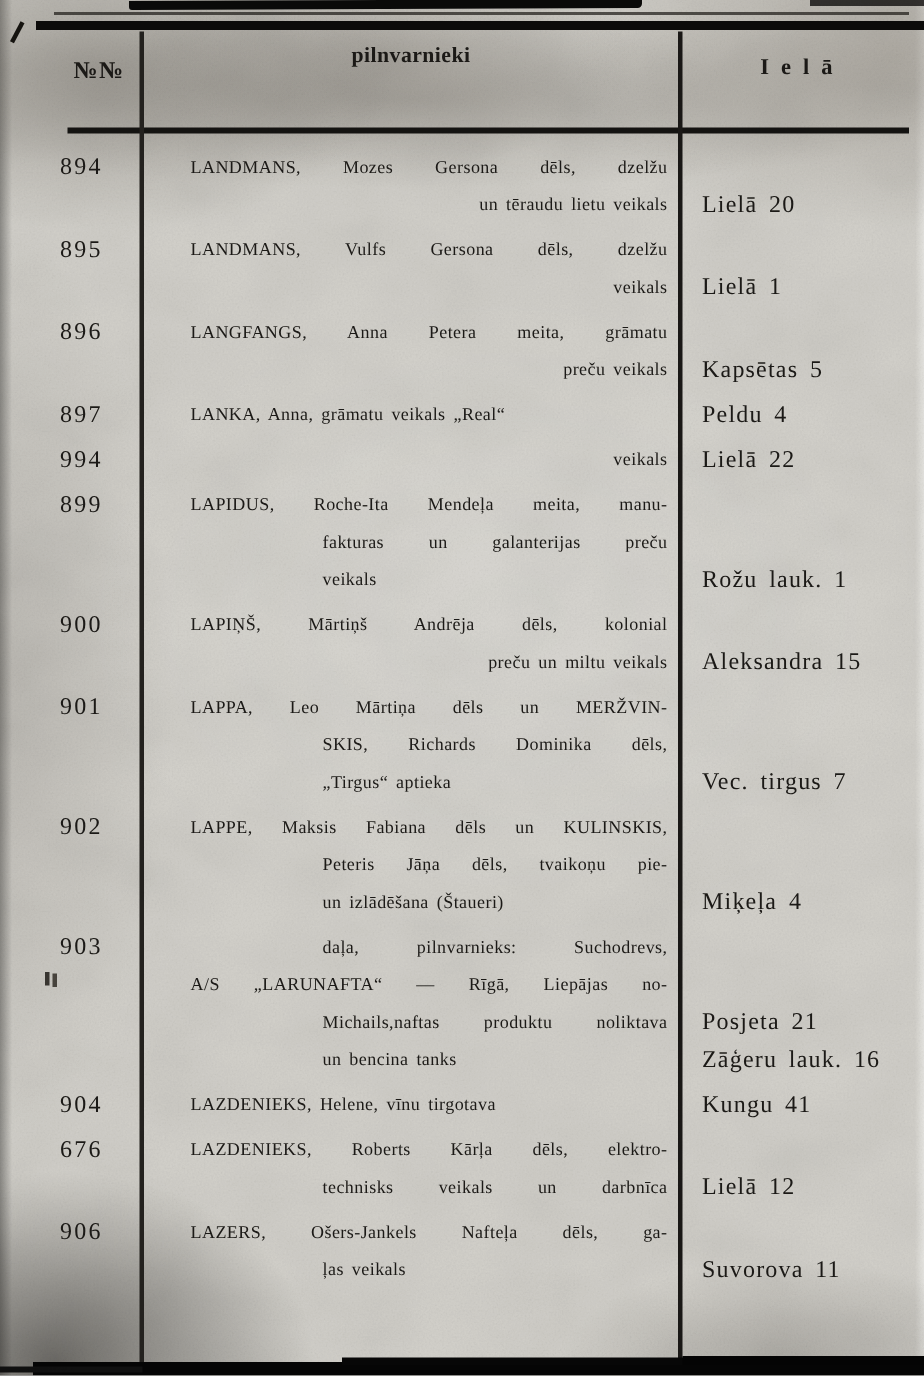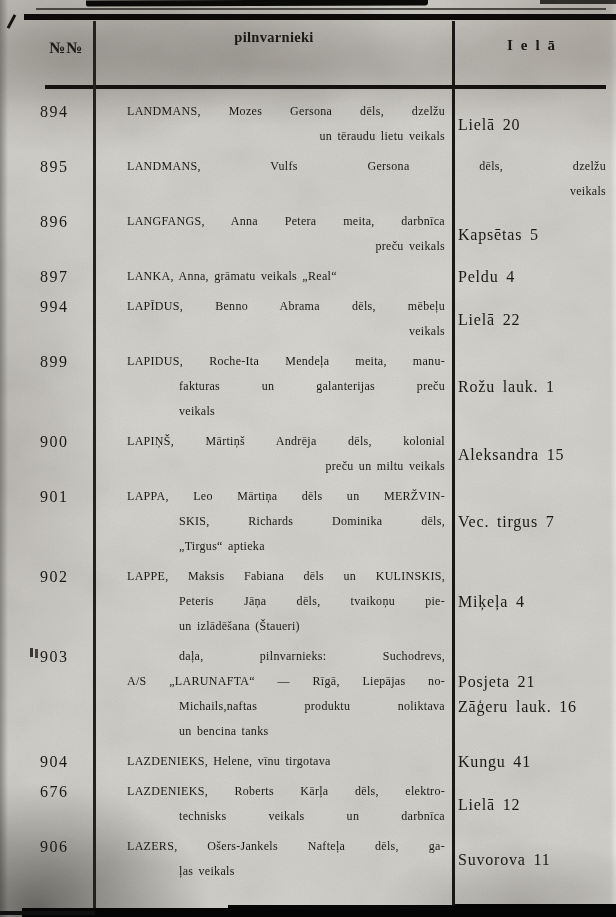--- a/index.html
+++ b/index.html
@@ -44,24 +44,24 @@
   .hdr-street{position:absolute;left:456px;top:37px;width:150px;text-align:center;
     font-size:15px;font-weight:bold;letter-spacing:8px;padding-left:8px;box-sizing:border-box;font-family:Liberation Serif, serif;}
   
   .tbody{position:absolute;left:0;top:89px;width:616px;padding-top:10px;}
   .row{display:flex;margin-bottom:5px;}
   .num{width:116px;box-sizing:border-box;padding-left:40px;text-align:left;
     font-size:16px;line-height:25px;letter-spacing:1.5px;flex:none;}
   .name{flex:1;padding:0 10px 0 11px;font-size:12px;}
   .line{line-height:25px;letter-spacing:.3px;word-spacing:2px;white-space:nowrap;}
   .fj,.cij{text-align:justify;text-align-last:justify;}
-  .ci,.cij{margin-left:52px;}
+  .ci,.cij{margin-left:88px;}
   .cc{text-align:right;}
-  .street{width:161px;flex:none;box-sizing:border-box;padding-left:3px;
-    display:flex;flex-direction:column;justify-content:center;font-size:16px;}
+  .street{width:161px;flex:none;box-sizing:border-box;padding-left:13px;
+    display:flex;flex-direction:column;justify-content:flex-end;font-size:16px;}
   .sline{line-height:25px;letter-spacing:.8px;word-spacing:3px;white-space:nowrap;}
 </style>
 </head>
 <body>
 
 <div class="page">
   <div class="paper"></div>
 
   <div class="rule-thin"></div>
   <div class="rule-thick"></div>
@@ -85,44 +85,46 @@
         <div class="street">
           <div class="sline">Lielā 20</div>
         </div>
       </div>
       <div class="row">
         <div class="num">895</div>
         <div class="name">
           <div class="line fj">LANDMANS, Vulfs Gersona dēls, dzelžu</div>
           <div class="line cc">veikals</div>
         </div>
+        <div class="street">
+          <div class="sline">Lielā 1</div>
+        </div>
       </div>
       <div class="row">
         <div class="num">896</div>
         <div class="name">
-          <div class="line fj">LANGFANGS, Anna Petera meita, darbnīca</div>
+          <div class="line fj">LANGFANGS, Anna Petera meita, grāmatu</div>
           <div class="line cc">preču veikals</div>
         </div>
         <div class="street">
           <div class="sline">Kapsētas 5</div>
         </div>
       </div>
       <div class="row">
         <div class="num">897</div>
         <div class="name">
           <div class="line f">LANKA, Anna, grāmatu veikals „Real“</div>
         </div>
         <div class="street">
           <div class="sline">Peldu 4</div>
         </div>
       </div>
       <div class="row">
         <div class="num">994</div>
         <div class="name">
-          <div class="line fj">LAPĪDUS, Benno Abrama dēls, mēbeļu</div>
           <div class="line cc">veikals</div>
         </div>
         <div class="street">
           <div class="sline">Lielā 22</div>
         </div>
       </div>
       <div class="row">
         <div class="num">899</div>
         <div class="name">
           <div class="line fj">LAPIDUS, Roche-Ita Mendeļa meita, manu-</div>

